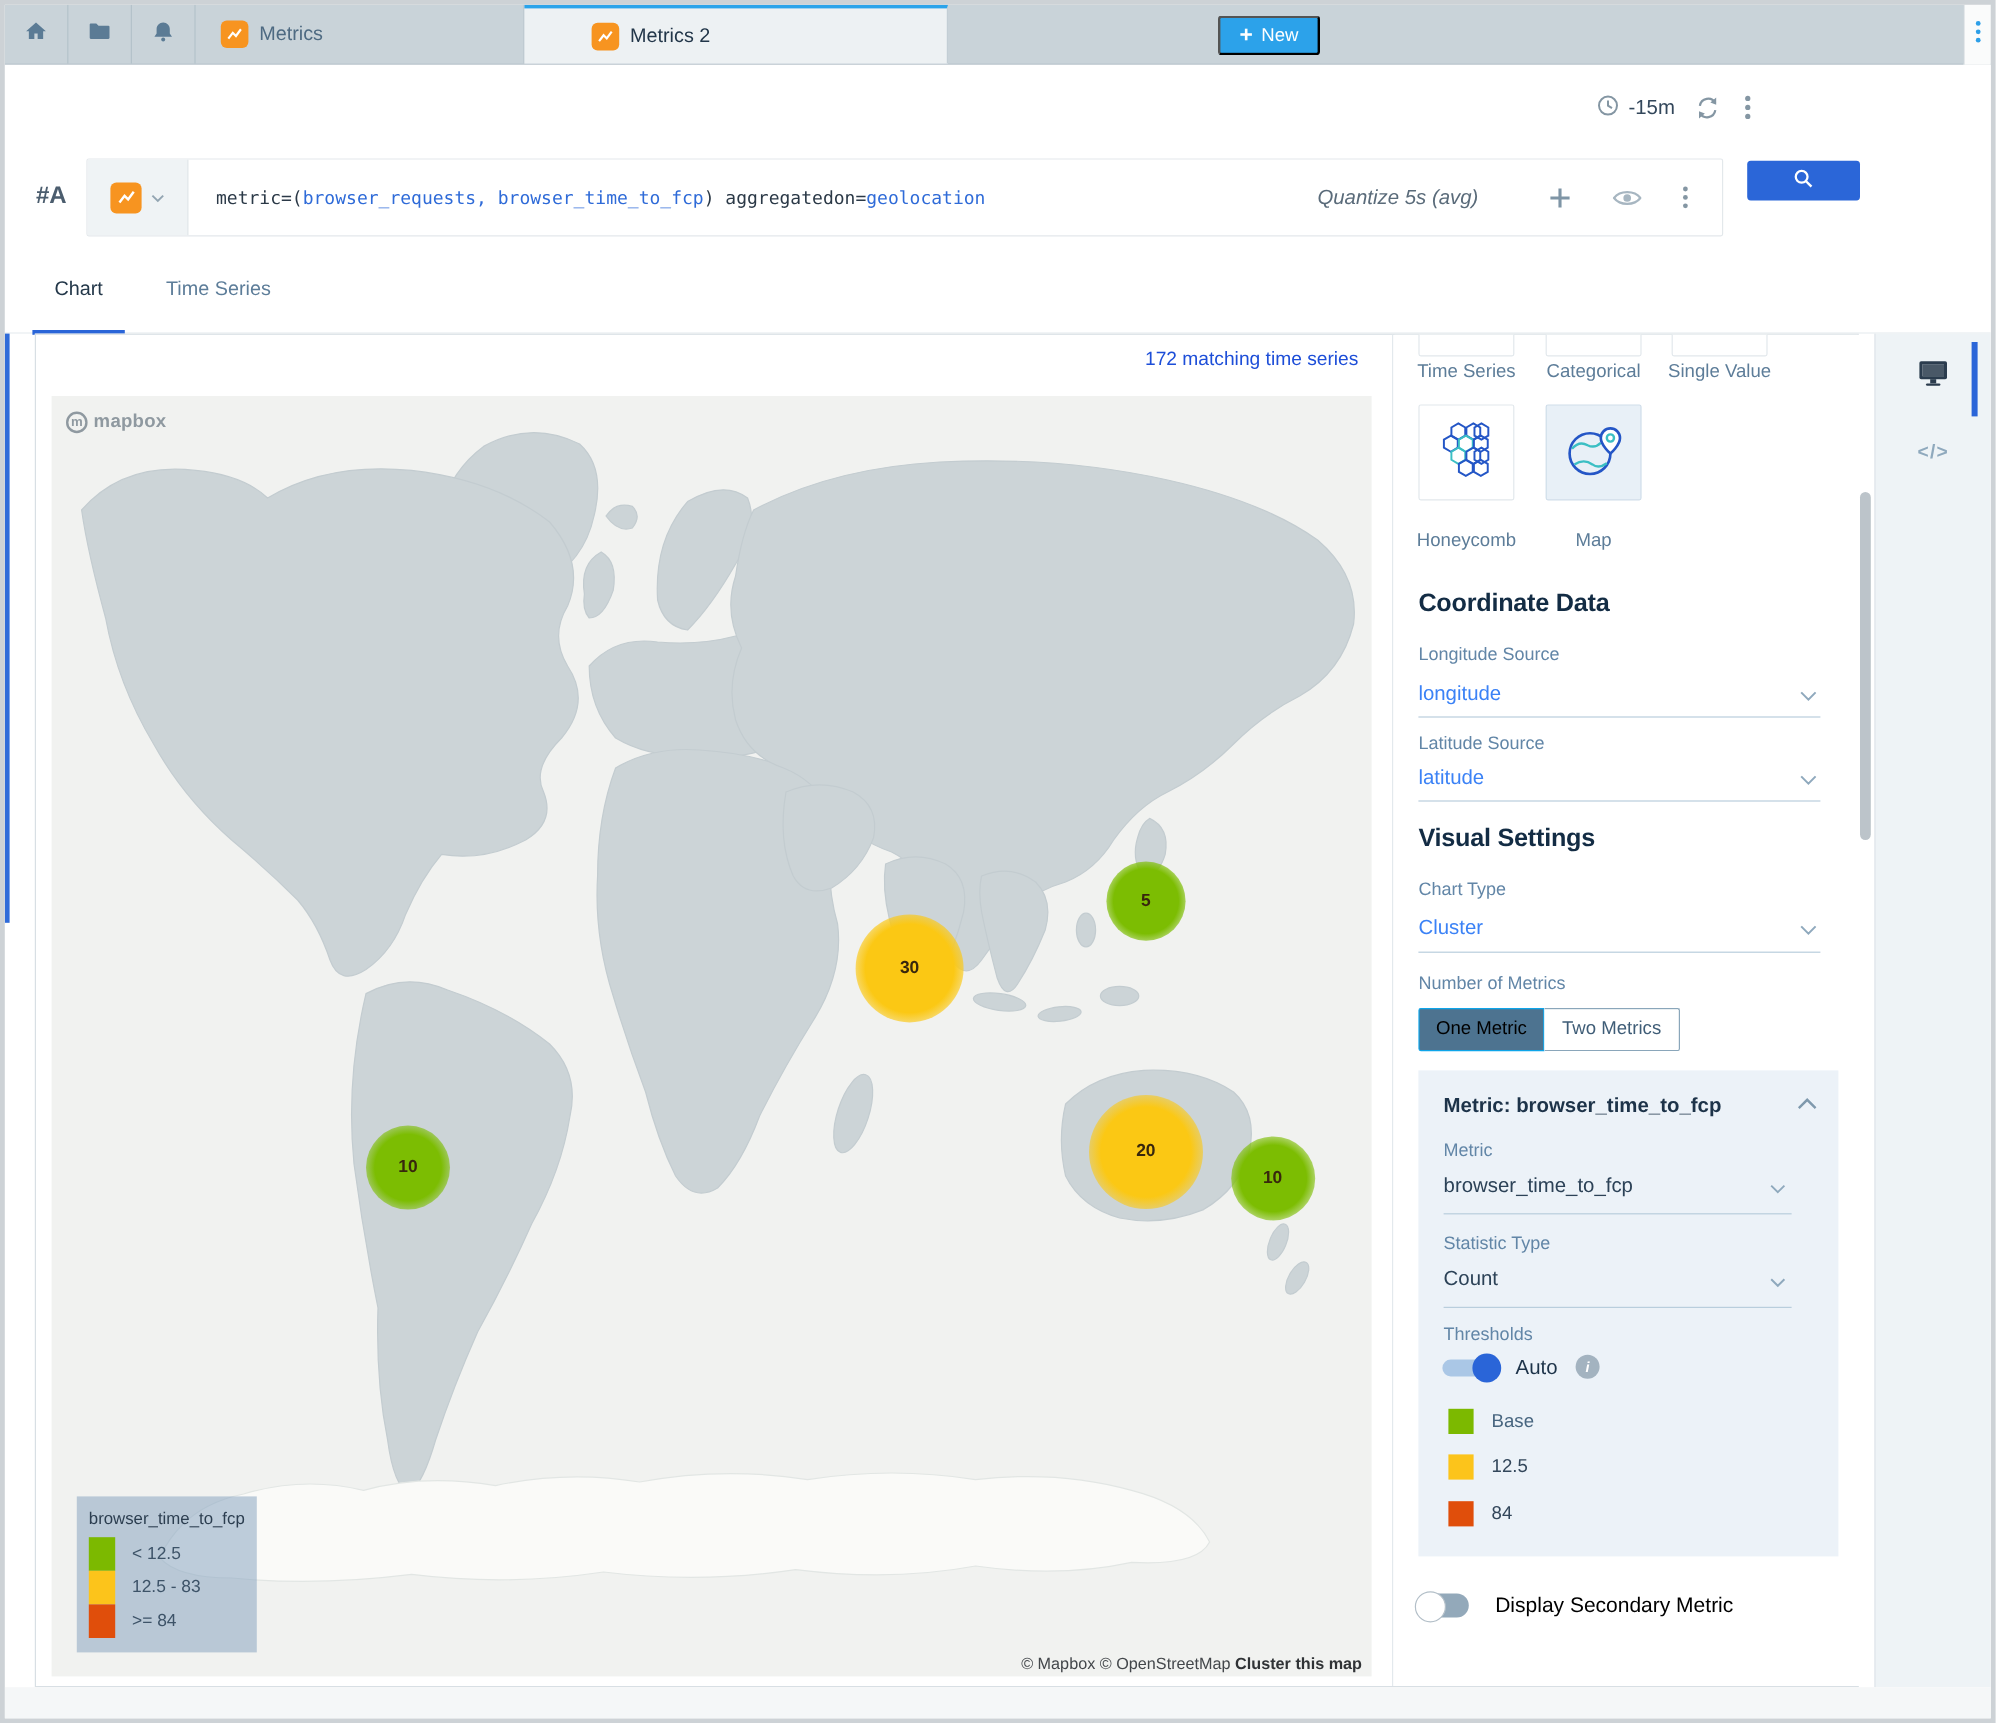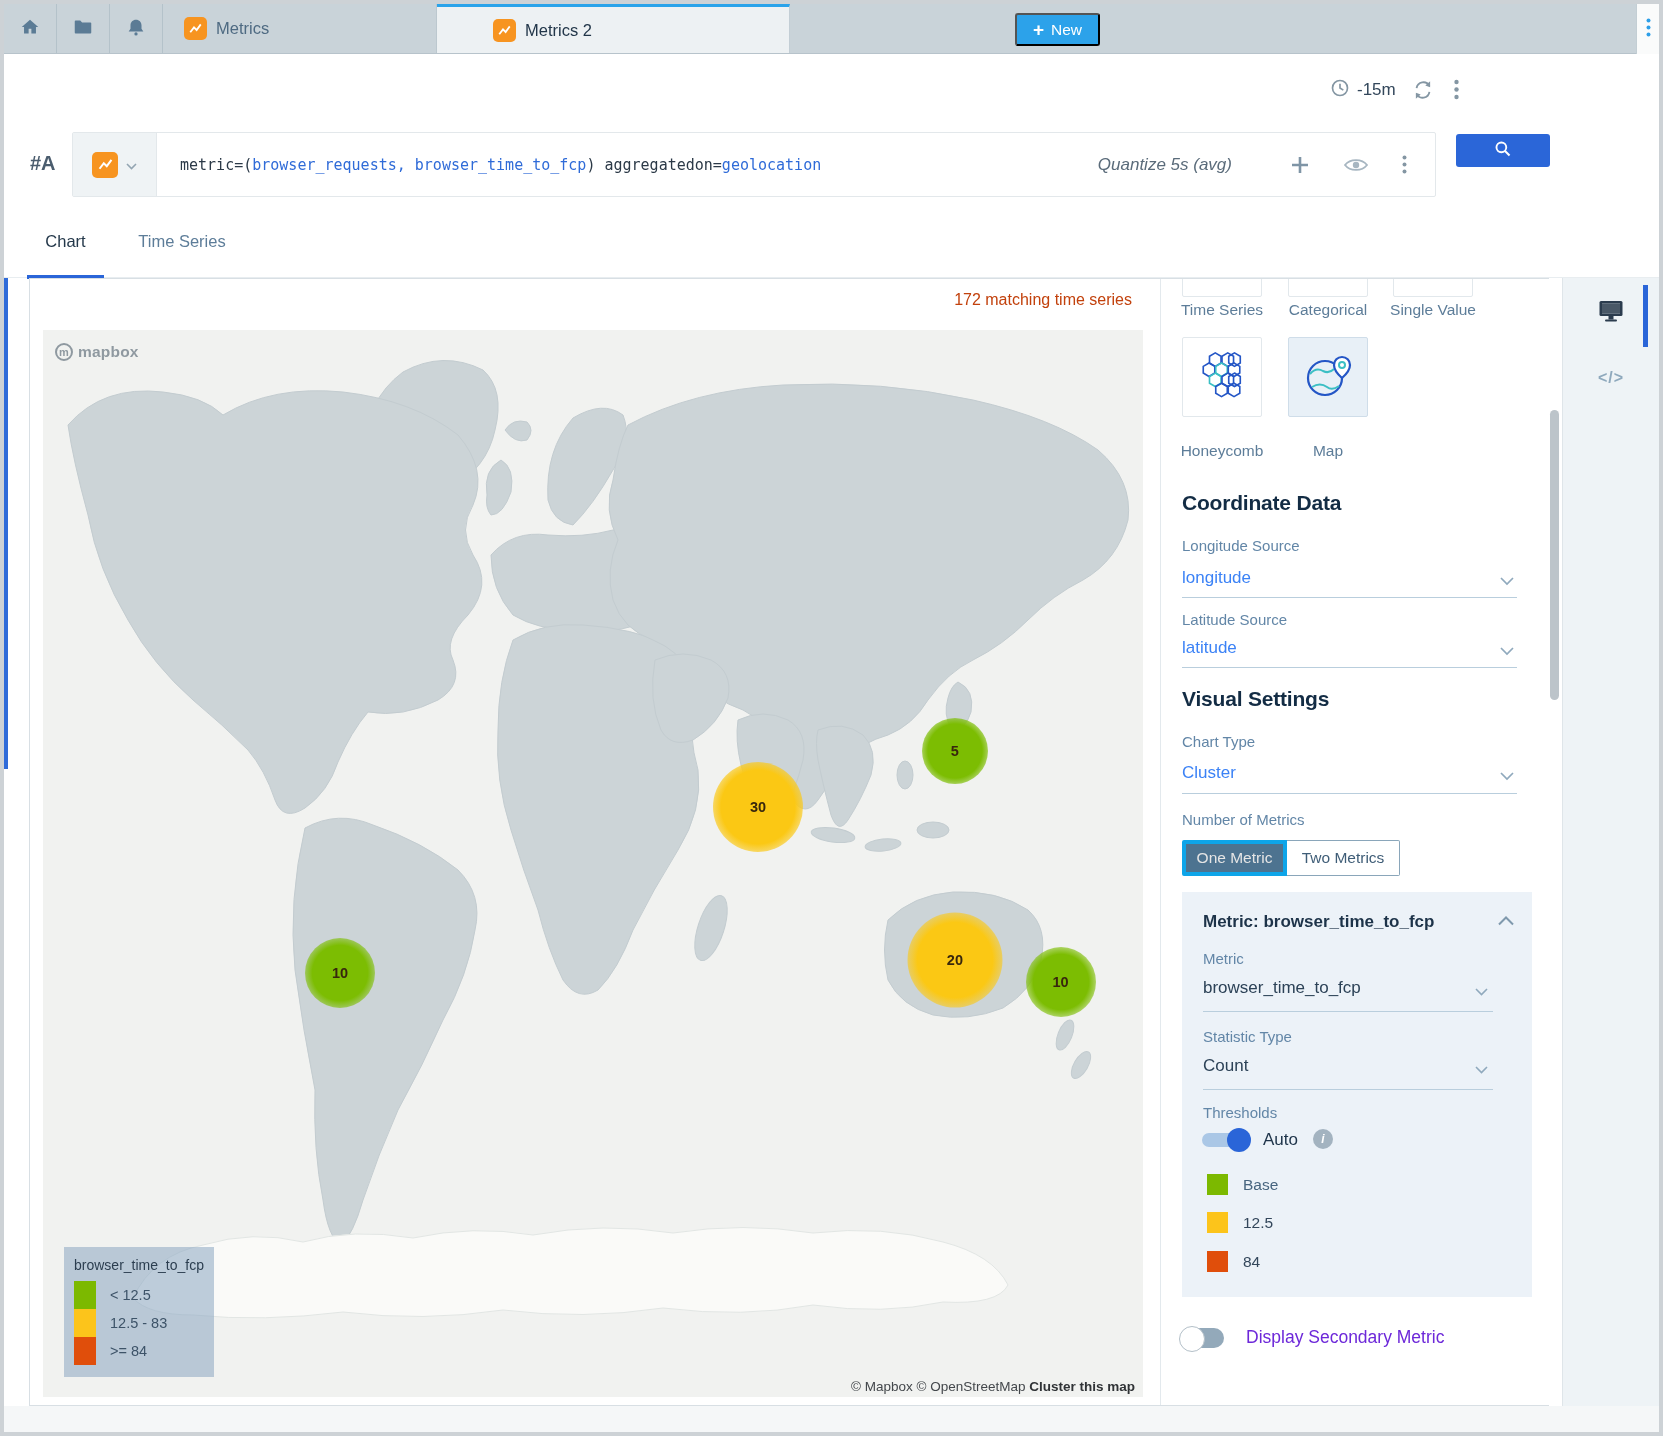--- a/index.html
+++ b/index.html
@@ -48,21 +48,21 @@
   .vtab { position:absolute; top:0; height:74px; display:flex; align-items:center; justify-content:center; font-size:16.5px; }
   .vtab-chart { left:23px; width:77px; color:#24384a; font-weight:500; }
   .vtab-chart::after { content:""; position:absolute; left:0; bottom:-1px; width:100%; height:4px; background:#2a65d8; }
   .vtab-ts { left:128px; width:100px; color:#5d7d99; }
 
   .left-accent { position:absolute; left:0; top:274px; width:4px; height:491px; background:#2f6bd9; }
 
   
   .content-card { position:absolute; left:25px; top:274px; width:1520px; height:1128px; border:1px solid #d8dfe4; background:#ffffff; }
   .map-pane { position:absolute; left:0; top:0; width:1131px; height:1126px; border-right:1px solid #e3e9ed; overflow:hidden; }
-  .matching { position:absolute; right:28px; top:12px; font-size:16px; color:#c2410c; }
+  .matching { position:absolute; right:28px; top:12px; font-size:16px; color:#1d4ed8; }
   .map-canvas { position:absolute; left:13px; top:51px; width:1100px; height:1067px; background:#f1f2f0; overflow:hidden; }
   .map-canvas svg.world { position:absolute; left:0; top:0; }
   .mapbox-logo { position:absolute; left:12px; top:13px; display:flex; align-items:center; gap:5px; opacity:0.7; }
   .mapbox-circle { width:18px; height:18px; border:2px solid #66747f; border-radius:50%; color:#66747f; font-size:11px; font-weight:700; display:flex; align-items:center; justify-content:center; }
   .mapbox-word { color:#66747f; font-size:15.5px; font-weight:600; letter-spacing:0.2px; }
   .cluster { position:absolute; transform:translate(-50%,-50%); border-radius:50%; display:flex; align-items:center; justify-content:center; font-weight:700; color:#38270d; }
   .map-legend { position:absolute; left:21px; top:917px; width:150px; background:rgba(139,166,193,0.55); padding:10px 10px 12px 10px; }
   .legend-title { font-size:14px; color:#2c3e50; margin-bottom:8px; }
   .legend-row { display:flex; align-items:stretch; height:28px; }
   .legend-swatch { width:22px; flex:none; }
@@ -76,40 +76,40 @@
   .ct-box-cut { top:-62px; height:80px; }
   .ct-label { position:absolute; width:110px; text-align:center; font-size:15.5px; color:#5d7d99; }
   .ct-row2-box { top:58px; height:80px; display:flex; align-items:center; justify-content:center; }
   .ct-selected { background:#e8f0f7; border-color:#cfdde9; }
   .sec-heading { position:absolute; left:20px; font-size:21px; font-weight:700; color:#132c44; letter-spacing:-0.2px; }
   .fld-label { position:absolute; left:20px; font-size:15px; color:#6286a7; }
   .fld-value { position:absolute; left:20px; font-size:17px; color:#3b82f6; }
   .fld-line { position:absolute; left:20px; width:335px; height:1px; background:#b9cedd; }
   .fld-chev { position:absolute; left:338px; }
   .seg { position:absolute; top:561px; height:36px; display:flex; align-items:center; justify-content:center; font-size:15.5px; cursor:pointer; }
-  .seg-one { left:20px; width:105px; background:#4d7390; color:#e5e5e5; border:4px solid #0ea5e9; border-radius:2px 0 0 2px; }
+  .seg-one { left:20px; width:105px; background:#4d7390; color:#000000; border:1px solid #0ea5e9; border-radius:2px 0 0 2px; }
   .seg-two { left:125px; width:113px; background:#ffffff; color:#3f5d77; border:1px solid #8aa6ba; border-left:none; border-radius:0 2px 2px 0; }
   .metric-card { position:absolute; left:20px; top:613px; width:350px; height:405px; background:#ecf2f8; }
   .mc-title { position:absolute; left:21px; top:20px; font-size:17px; font-weight:700; color:#1d3349; }
   .mc-collapse { position:absolute; right:18px; top:20px; }
   .mc-label { position:absolute; left:21px; font-size:15px; color:#6286a7; }
   .mc-value { position:absolute; left:21px; font-size:17px; color:#2c4257; }
   .mc-line { position:absolute; left:21px; width:290px; height:1px; background:#b9cedd; }
   .mc-chev { position:absolute; left:293px; }
   .toggle-on { position:absolute; left:20px; top:241px; width:46px; height:14px; background:#aac7e6; border-radius:7px; }
   .toggle-on::after { content:""; position:absolute; right:-3px; top:-5px; width:24px; height:24px; background:#2a65d8; border-radius:50%; }
   .auto-label { position:absolute; left:81px; top:238px; font-size:17px; color:#1d3349; }
   .info-icon { position:absolute; left:131px; top:237px; width:20px; height:20px; border-radius:50%; background:#a3b3c0; color:#ffffff; font-size:12px; font-weight:700; display:flex; align-items:center; justify-content:center; font-style:italic; }
   .th-swatch { position:absolute; left:25px; width:21px; height:21px; }
   .th-label { position:absolute; left:61px; font-size:15.5px; color:#33475b; }
   .th-label-base { color:#47657f; }
   .secondary-row { position:absolute; left:20px; top:1048px; display:flex; align-items:center; gap:22px; }
   .toggle-off { position:relative; width:42px; height:20px; background:#93a9ba; border-radius:10px; flex:none; }
   .toggle-off::after { content:""; position:absolute; left:-3px; top:-2px; width:24px; height:24px; background:#ffffff; border:1px solid #b3bfc8; border-radius:50%; }
-  .secondary-label { font-size:17.5px; color:#6d28d9; }
+  .secondary-label { font-size:17.5px; color:#000000; }
 
   
   .right-rail { position:absolute; left:1558px; top:274px; width:97px; height:1128px; background:#eef3f6; border-left:1px solid #dfe5e9; }
   .rail-btn { position:absolute; left:28px; display:flex; align-items:center; justify-content:center; width:40px; height:40px; }
   .rail-active-bar { position:absolute; left:80px; top:7px; width:5px; height:62px; background:#2a65d8; }
   .code-glyph { font-size:16px; color:#8fa9bd; font-weight:700; letter-spacing:1px; }
   .scroll-thumb { position:absolute; left:1546px; top:406px; width:9px; height:290px; background:#bcc4ca; border-radius:5px; }
   .bottom-strip { position:absolute; left:0; top:1402px; width:1655px; height:26px; background:#f5f7f8; }
 </style>
 </head>

